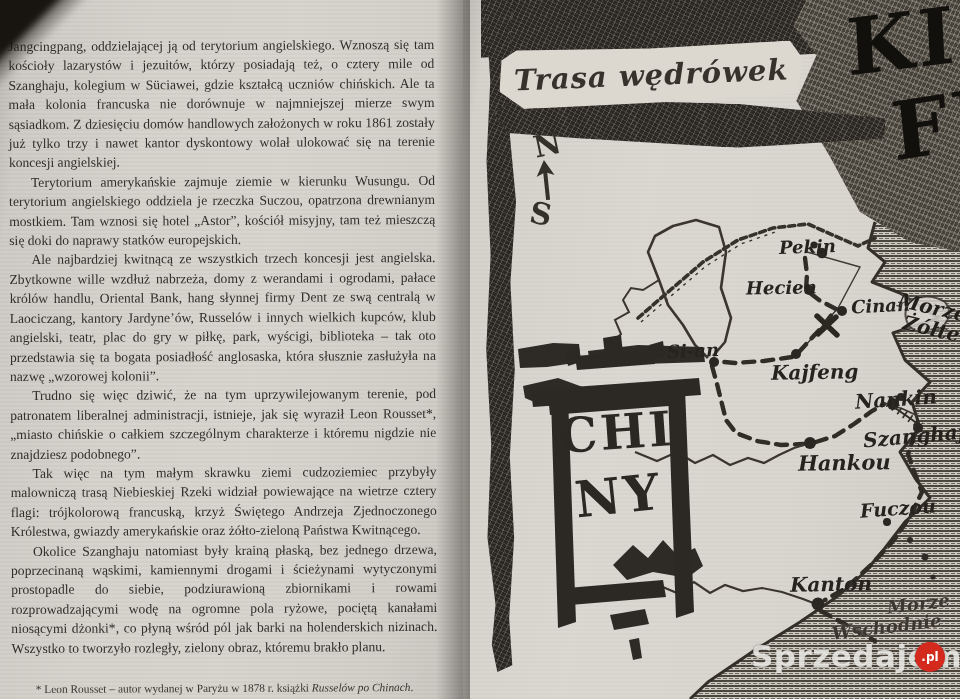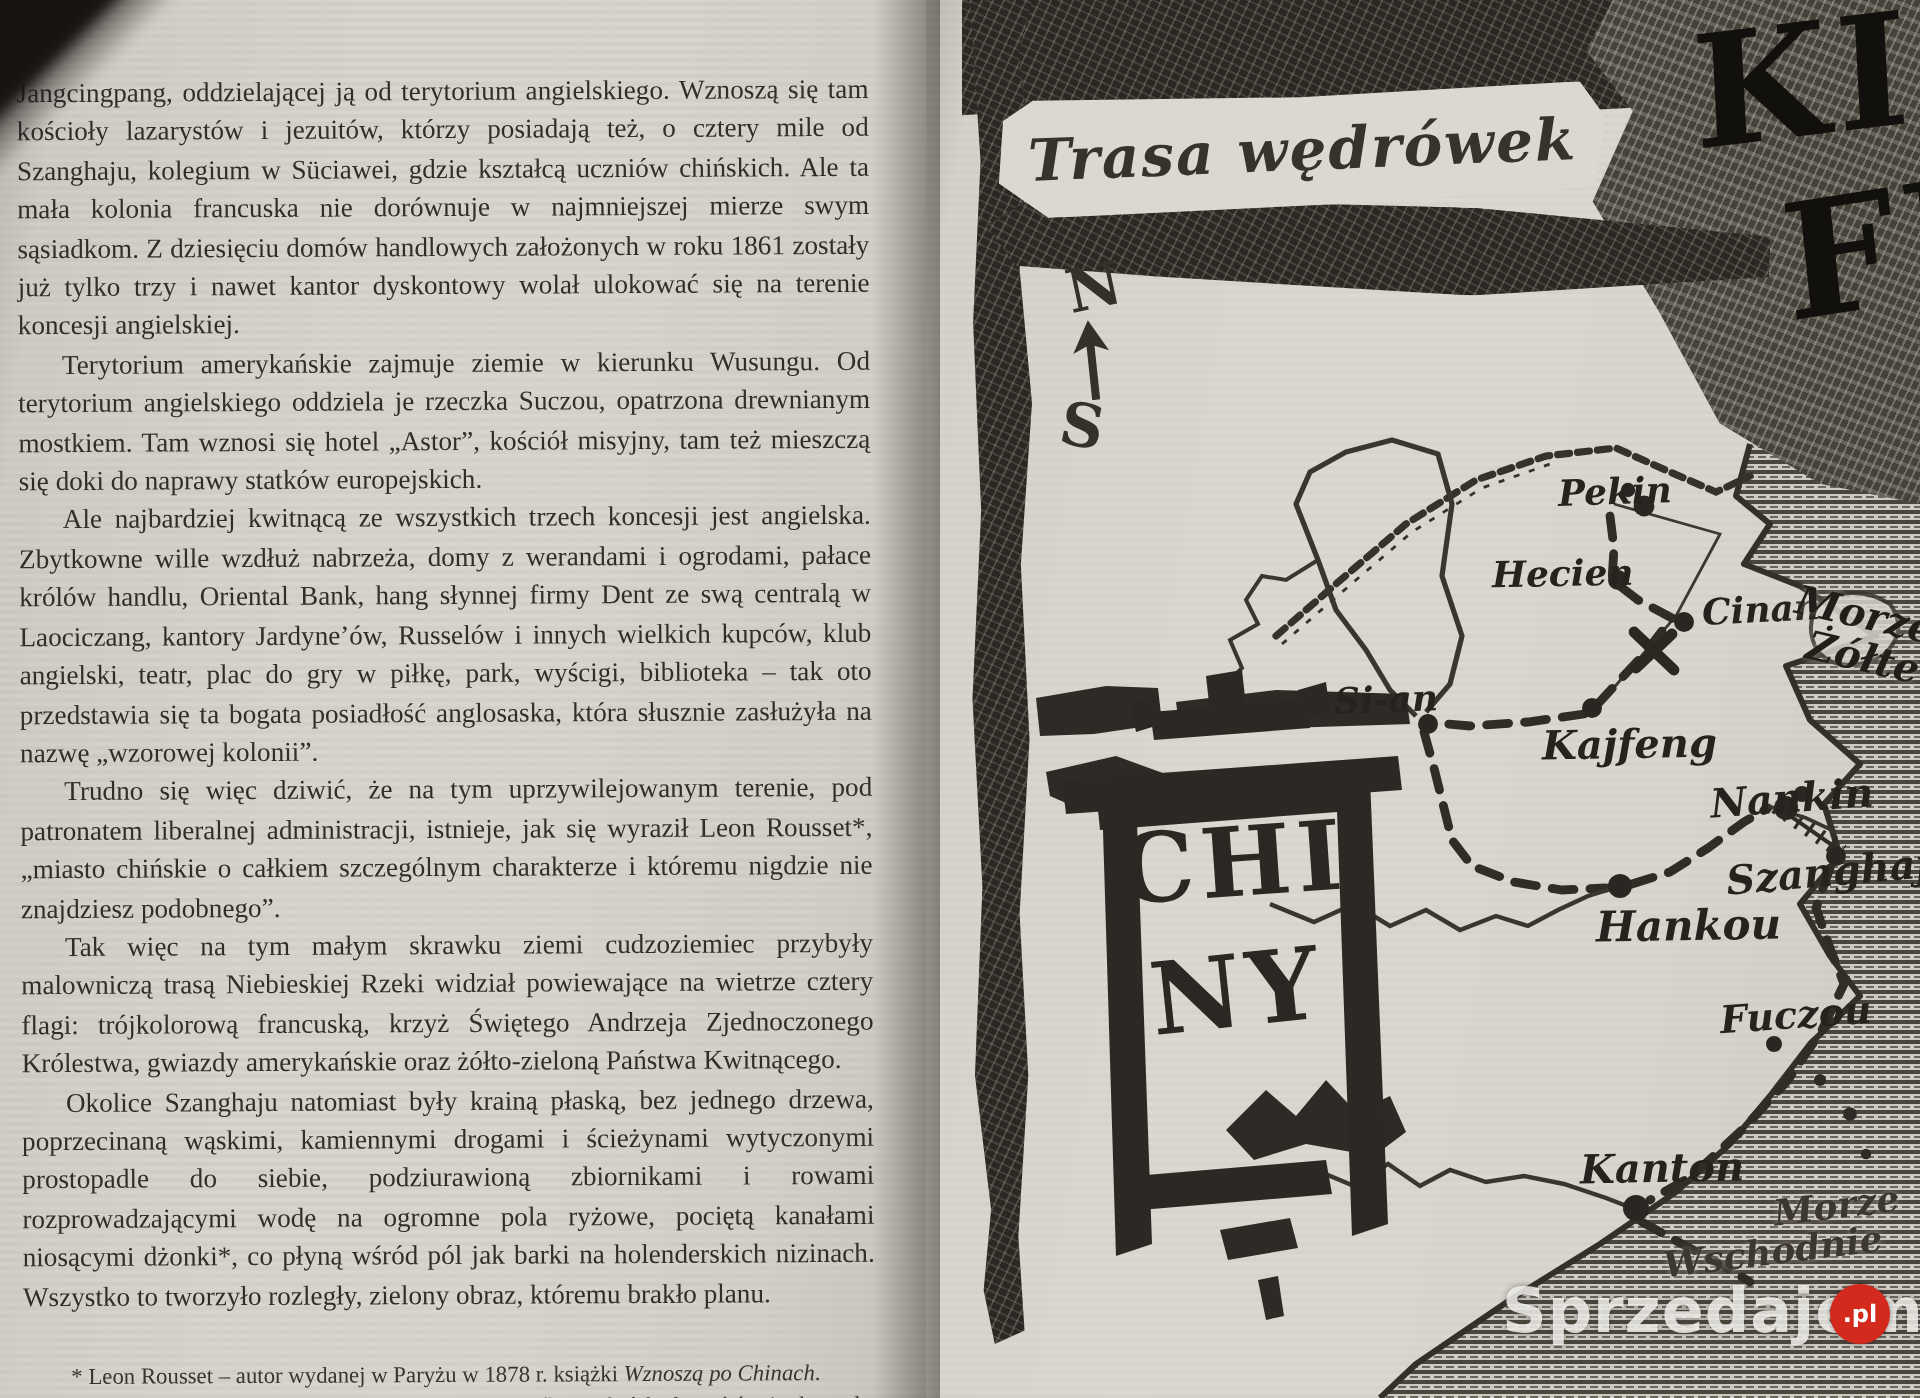--- a/index.html
+++ b/index.html
@@ -92,21 +92,21 @@
 
   <div id="page-left">
     <div id="text-block">
       <p>Jangcingpang, oddzielającej ją od terytorium angielskiego. Wznoszą się tam kościoły lazarystów i jezuitów, którzy posiadają też, o cztery mile od Szanghaju, kolegium w Süciawei, gdzie kształcą uczniów chińskich. Ale ta mała kolonia francuska nie dorównuje w najmniejszej mierze swym sąsiadkom. Z dziesięciu domów handlowych założonych w roku 1861 zostały już tylko trzy i nawet kantor dyskontowy wolał ulokować się na terenie koncesji angielskiej.</p>
       <p class="ind">Terytorium amerykańskie zajmuje ziemie w kierunku Wusungu. Od terytorium angielskiego oddziela je rzeczka Suczou, opatrzona drewnianym mostkiem. Tam wznosi się hotel „Astor”, kościół misyjny, tam też mieszczą się doki do naprawy statków europejskich.</p>
       <p class="ind">Ale najbardziej kwitnącą ze wszystkich trzech koncesji jest angielska. Zbytkowne wille wzdłuż nabrzeża, domy z werandami i ogrodami, pałace królów handlu, Oriental Bank, hang słynnej firmy Dent ze swą centralą w Laociczang, kantory Jardyne’ów, Russelów i innych wielkich kupców, klub angielski, teatr, plac do gry w piłkę, park, wyścigi, biblioteka – tak oto przedstawia się ta bogata posiadłość anglosaska, która słusznie zasłużyła na nazwę „wzorowej kolonii”.</p>
       <p class="ind">Trudno się więc dziwić, że na tym uprzywilejowanym terenie, pod patronatem liberalnej administracji, istnieje, jak się wyraził Leon Rousset*, „miasto chińskie o całkiem szczególnym charakterze i któremu nigdzie nie znajdziesz podobnego”.</p>
       <p class="ind">Tak więc na tym małym skrawku ziemi cudzoziemiec przybyły malowniczą trasą Niebieskiej Rzeki widział powiewające na wietrze cztery flagi: trójkolorową francuską, krzyż Świętego Andrzeja Zjednoczonego Królestwa, gwiazdy amerykańskie oraz żółto-zieloną Państwa Kwitnącego.</p>
       <p class="ind">Okolice Szanghaju natomiast były krainą płaską, bez jednego drzewa, poprzecinaną wąskimi, kamiennymi drogami i ścieżynami wytyczonymi prostopadle do siebie, podziurawioną zbiornikami i rowami rozprowadzającymi wodę na ogromne pola ryżowe, pociętą kanałami niosącymi dżonki*, co płyną wśród pól jak barki na holenderskich nizinach. Wszystko to tworzyło rozległy, zielony obraz, któremu brakło planu.</p>
       <div id="footnotes">
-        <p><span>* Leon Rousset – autor wydanej w Paryżu w 1878 r. książki </span><span class="it">Wznoszą po Chinach</span><span>.</span></p>
+        <p><span>* Leon Rousset – autor wydanej w Paryżu w 1878 r. książki </span><span class="it">Russelów po Chinach</span><span>.</span></p>
         <p><span>* Dżonka (z jawajskiego </span><span class="it">dzang</span><span>) – europejskie określenie chińskich statków żaglowych.</span></p>
       </div>
     </div>
     <div id="corner-shadow"></div>
   </div>
 
   <div id="gutter"></div>
 
   <div id="page-right">
 

